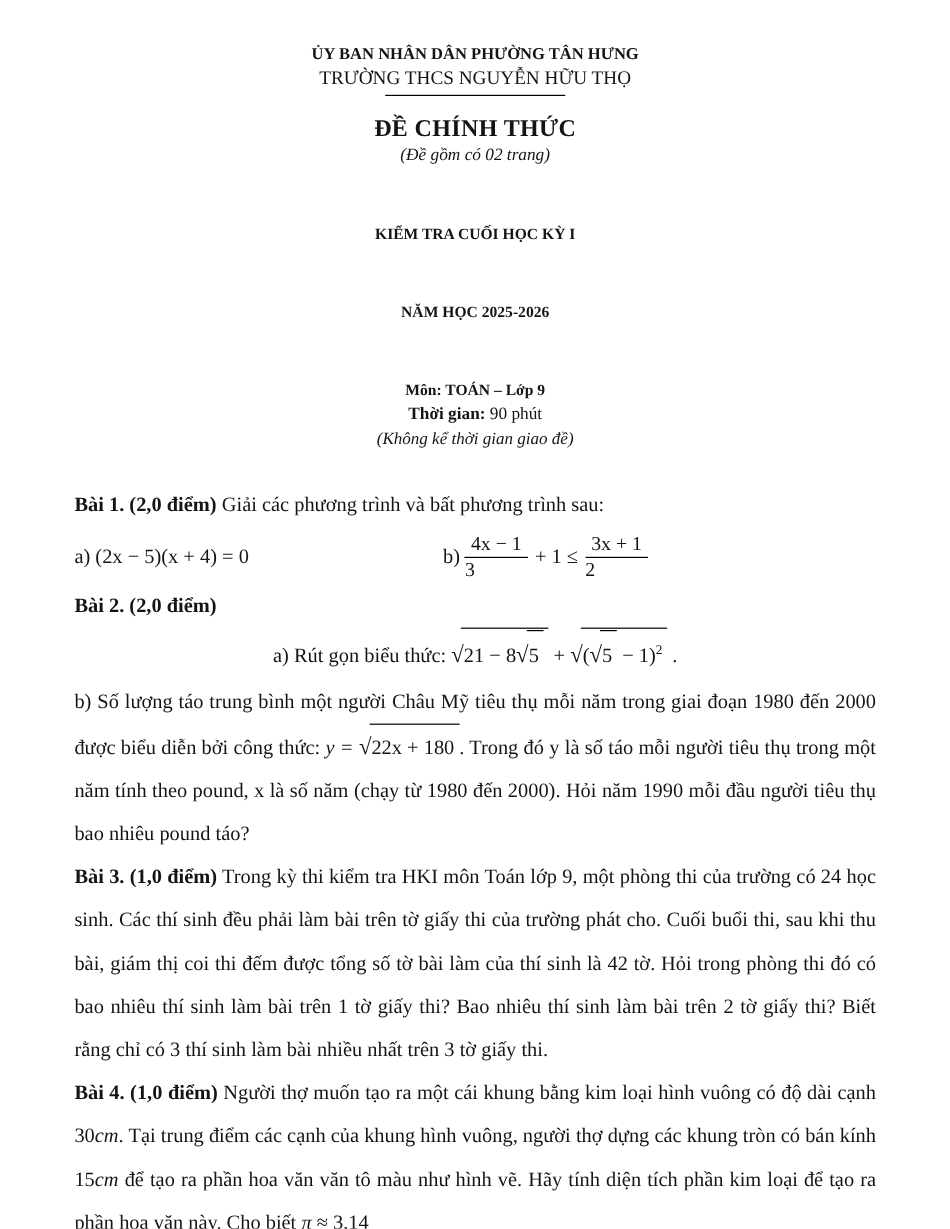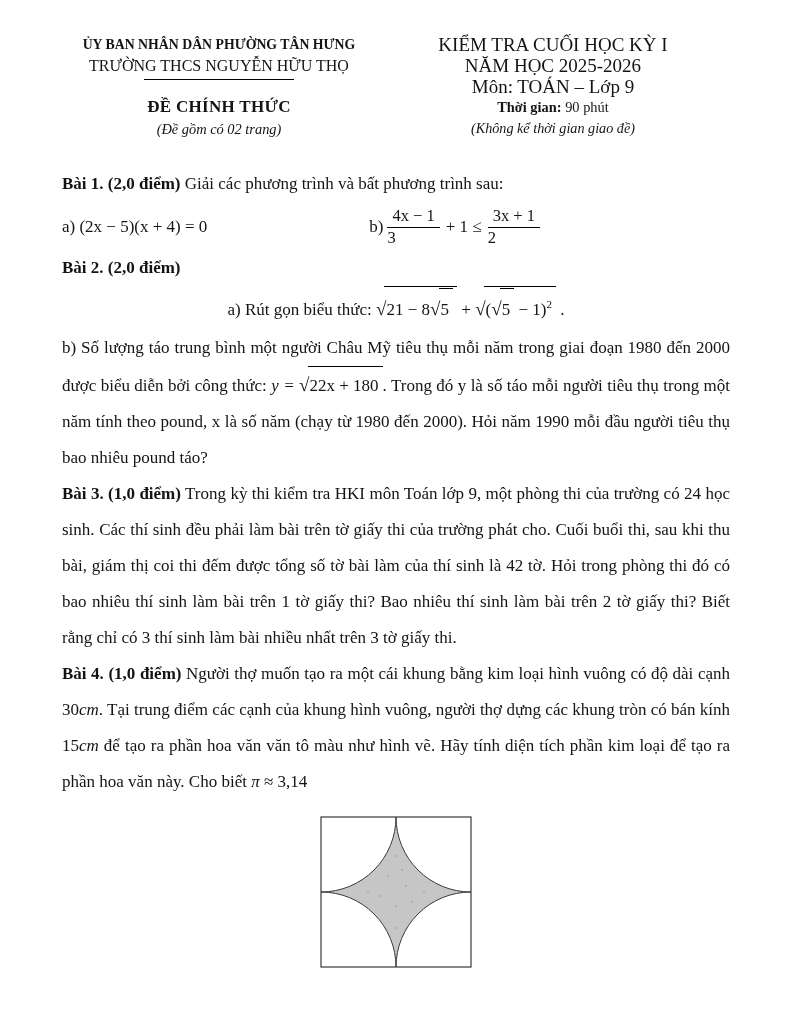--- a/index.html
+++ b/index.html
@@ -6,29 +6,29 @@
   html,body{margin:0;padding:0;background:#ffffff;}
   body{
     width:792px;height:1024px;
     font-family:"Liberation Serif", serif;
     color:#141414;
     -webkit-font-smoothing:antialiased;
   }
   .page{padding:34px 62px 0 62px;box-sizing:border-box;}
 
   
-  .header{display:flex;align-items:flex-start;}
+  .header{display:flex;align-items:center;flex-direction:column;}
   .header-left{width:47%;text-align:center;}
   .header-right{width:53%;text-align:center;}
   .h-small{font-size:13.8px;font-weight:bold;line-height:21px;}
   .h-school{font-size:16px;font-weight:normal;line-height:21px;}
   .rule{width:150px;border-top:1.4px solid #000;margin:3px auto 16px auto;}
-  .h-exam{font-size:17px;font-weight:bold;line-height:22px;letter-spacing:.3px;}
+  .h-exam{font-size:20px;font-weight:bold;line-height:22px;letter-spacing:.3px;}
   .h-note{font-size:14.4px;font-style:italic;line-height:22px;}
-  .hr-line{font-size:19px;font-weight:normal;line-height:21px;}
+  .hr-line{font-size:13px;font-weight:bold;line-height:21px;margin-top:44px;}
   .hr-mixed{font-size:14.4px;line-height:21px;}
   .hr-mixed .lbl{font-weight:bold;}
   .hr-note{font-size:14.2px;font-style:italic;line-height:21px;}
 
   
   .body-text{margin-top:26px;font-size:17px;}
   .para{margin:0;text-align:justify;line-height:36px;}
   .heading-line{margin:0;line-height:36px;}
   b.task{font-weight:bold;}
 

